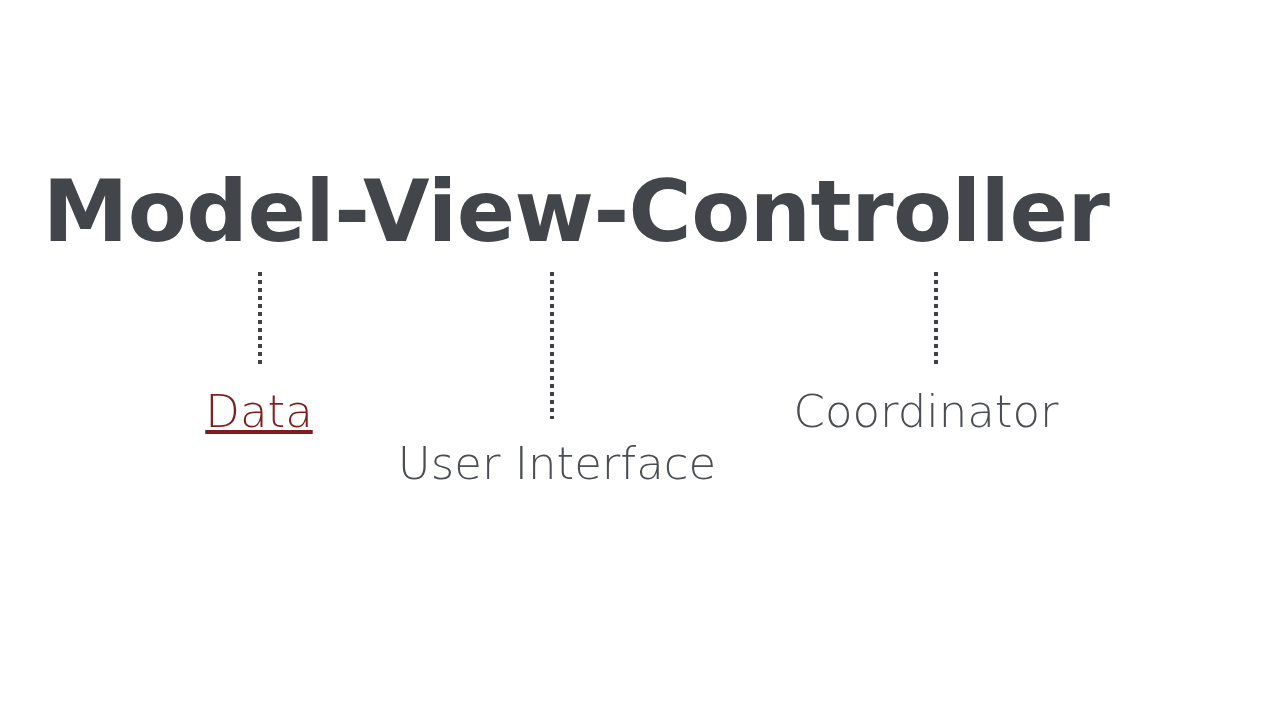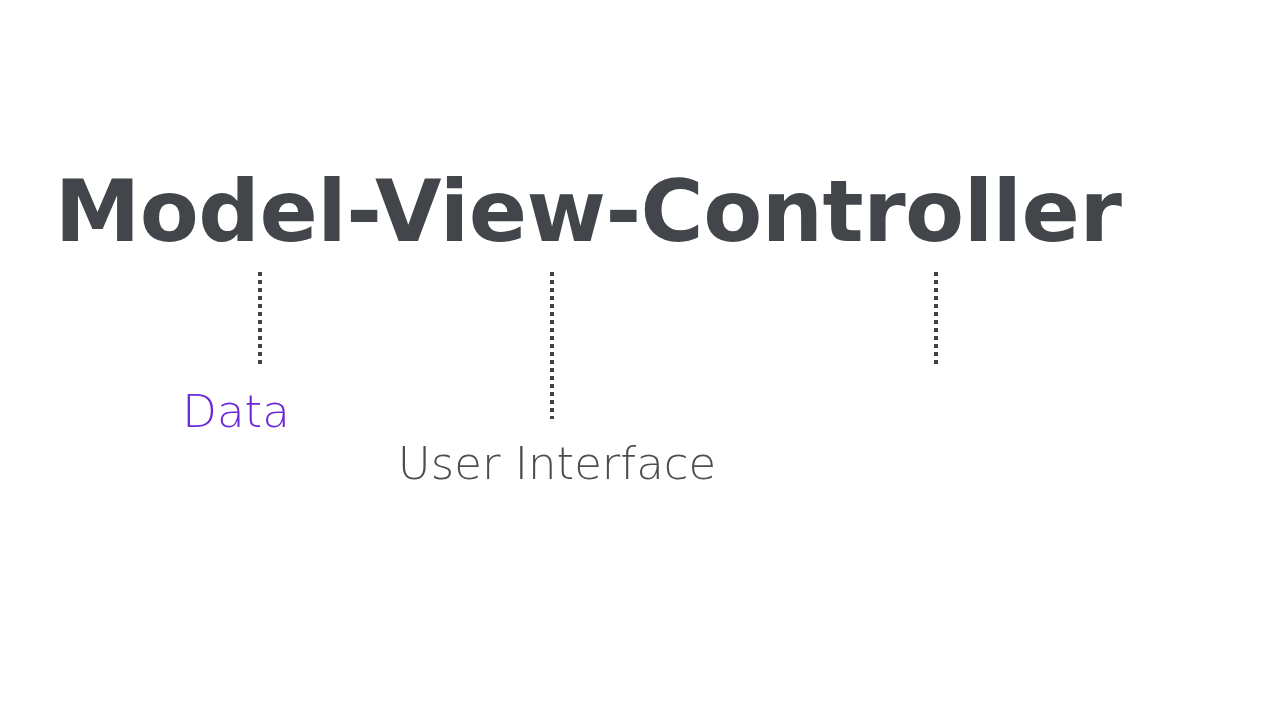--- a/index.html
+++ b/index.html
@@ -18,21 +18,21 @@
   #slide {
     position: relative;
     width: 1280px;
     height: 720px;
     background: #ffffff;
   }
 
   
   .title {
     position: absolute;
-    left: 12px;
+    left: 0;
     top: 161px;
     width: 1152px;
     text-align: center;
     font-family: "DejaVu Sans", "Liberation Sans", sans-serif;
     font-size: 86px;
     font-weight: 700;
     letter-spacing: -0.5px;
     line-height: 100px;
     color: #42464a;
     white-space: nowrap;
@@ -72,18 +72,19 @@
 <div id="slide" style="background: rgb(255, 255, 255);">
 
   <div class="title" style="color: rgb(66, 70, 74);">Model-View-Controller</div>
 
   <div class="connector" id="connector-model" style="left: 258px; top: 272px; height: 95px; background-image: linear-gradient(rgb(63, 67, 71) 0px, rgb(63, 67, 71) 4px, rgba(255, 255, 255, 0) 4px, rgba(255, 255, 255, 0) 8px);"></div>
 
   <div class="connector" id="connector-view" style="left: 550px; top: 272px; height: 147px; background-image: linear-gradient(rgb(63, 67, 71) 0px, rgb(63, 67, 71) 4px, rgba(255, 255, 255, 0) 4px, rgba(255, 255, 255, 0) 8px);"></div>
 
   <div class="connector" id="connector-controller" style="left: 934px; top: 272px; height: 95px; background-image: linear-gradient(rgb(63, 67, 71) 0px, rgb(63, 67, 71) 4px, rgba(255, 255, 255, 0) 4px, rgba(255, 255, 255, 0) 8px);"></div>
 
-  <div class="leaf-label" id="label-model" style="left: 236px; top: 385px; color: #6d28d9;">Data</div>
+  <div class="leaf-label" id="label-model" style="left: 259px; top: 385px; color: #7f1d1d; text-decoration: underline;">Data</div>
 
   <div class="leaf-label" id="label-view" style="left: 545px; top: 437px; color: rgb(74, 78, 82); margin-left: 12px;">User Interface</div>
 
+  <div class="leaf-label" id="label-controller" style="left: 926px; top: 385px; color: rgb(74, 78, 82);">Coordinator</div>
 
 </div>
 
 </body></html>

